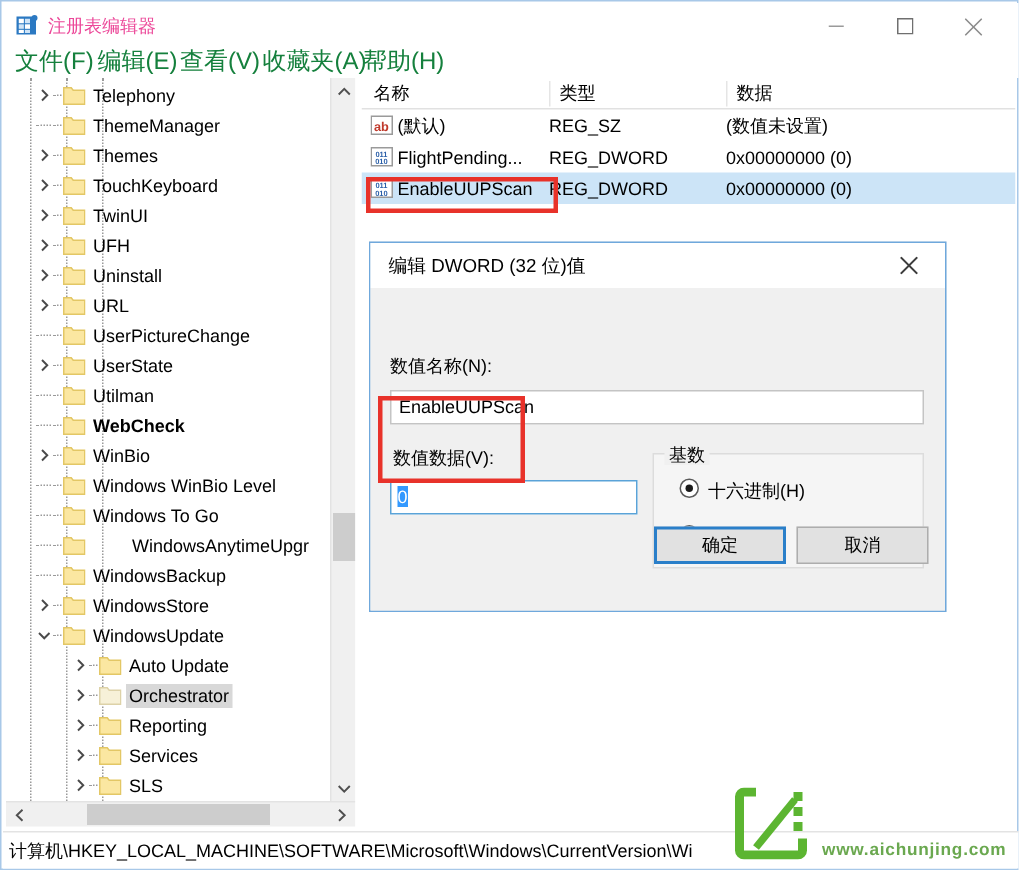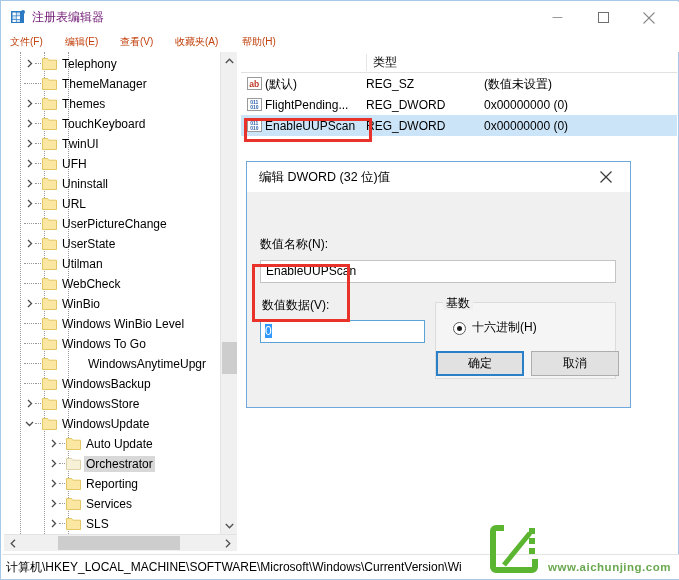--- a/index.html
+++ b/index.html
@@ -38,21 +38,21 @@
   }
   #app-icon {
     position: absolute;
     left: 8px; top: 7px;
     width: 16px; height: 16px;
   }
   #title-text {
     position: absolute;
     left: 30px; top: 7px;
     font-size: 12px;
-    color: #701a75;
+    color: #ec4899;
     line-height: 16px;
     white-space: nowrap;
   }
   .wbtn {
     position: absolute;
     top: 1px;
     width: 46px; height: 29px;
     display: flex;
     align-items: center;
     justify-content: center;
@@ -67,22 +67,22 @@
     position: absolute;
     left: 1px; top: 31px;
     width: 677px; height: 20px;
     background: #ffffff;
   }
   .menu-item {
     position: absolute;
     top: 2px;
     height: 16px;
     line-height: 16px;
-    font-size: 10px;
-    color: #c2410c;
+    font-size: 16px;
+    color: #15803d;
     white-space: nowrap;
   }
 
   
   #tree-pane {
     position: absolute;
     left: 3px; top: 51px;
     width: 233px; height: 501px;
     background: #ffffff;
     box-sizing: border-box;
@@ -353,21 +353,21 @@
     background: #f0f0f0;
     padding: 0 3px;
     font-size: 12px;
     line-height: 14px;
   }
   .radio-row {
     position: absolute;
     left: 206px;
     height: 16px;
     display: flex;
-    align-items: flex-end;
+    align-items: flex-start;
   }
   .radio-mark {
     width: 13px; height: 13px;
     border: 1px solid #5a5a5a;
     border-radius: 50%;
     background: #ffffff;
     box-sizing: border-box;
     margin-right: 6px;
     position: relative;
     flex: 0 0 auto;
@@ -604,21 +604,21 @@
             <span class="tw-label" style="left: 56px;">UserState</span>
           </div>
           <div class="tree-row" style="top: 202px;">
             <span class="tw-guide" style="left: 20px;"></span>
             <span class="tw-guide" style="left: 31px; width: 6px;"></span>
             <span class="tw-folder" style="left: 38px;"><svg width="15" height="13" viewBox="0 0 15 13">
                 <path d="M0.5,1.5 L5.5,1.5 L6.8,3.2 L14.5,3.2 L14.5,12.5 L0.5,12.5 Z" fill="#fbe7a1" stroke="#e3c765" stroke-width="1"></path>
               </svg></span>
             <span class="tw-label" style="left: 56px;">Utilman</span>
           </div>
-          <div class="tree-row" style="top: 222px;">
+          <div class="tree-row" style="top: 222px; font-weight: bold;">
             <span class="tw-guide" style="left: 20px;"></span>
             <span class="tw-guide" style="left: 31px; width: 6px;"></span>
             <span class="tw-folder" style="left: 38px;"><svg width="15" height="13" viewBox="0 0 15 13">
                 <path d="M0.5,1.5 L5.5,1.5 L6.8,3.2 L14.5,3.2 L14.5,12.5 L0.5,12.5 Z" fill="#fbe7a1" stroke="#e3c765" stroke-width="1"></path>
               </svg></span>
             <span class="tw-label" style="left: 56px;">WebCheck</span>
           </div>
           <div class="tree-row" style="top: 242px;">
             <span class="tw-chev" style="left: 20px;"><svg width="11" height="11" viewBox="0 0 11 11">
                 <polyline points="4,2 7.5,5.5 4,9" fill="none" stroke="#4a4a4a" stroke-width="1.3"></polyline>
@@ -760,21 +760,23 @@
             <polyline points="1,0.8 4.8,4.5 1,8.2" fill="none" stroke="#505050" stroke-width="1.3"></polyline>
           </svg>
       </span>
     </div>
   </div>
 
   <div id="splitter"></div>
 
   <div id="list-pane">
     <div id="list-header">
+        <div class="lh-cell first" style="left: 0px; width: 125px;">名称</div>
         <div class="lh-cell" style="left: 125px; width: 118px;">类型</div>
+        <div class="lh-cell" style="left: 243px; width: 193px;">数据</div>
       </div>
     <div id="list-rows">
         <div class="list-row" style="top: 21px;">
           <span class="lr-icon"><svg width="15" height="15" viewBox="0 0 15 15">
               <rect x="0.5" y="1.5" width="14" height="12" fill="#ffffff" stroke="#9a9a9a" stroke-width="1"></rect>
               <text x="7.3" y="11" font-family="Liberation Sans, sans-serif" font-size="8.5" font-weight="bold" fill="#c0392b" text-anchor="middle">ab</text>
             </svg></span>
           <span class="lr-name">(默认)</span>
           <span class="lr-type">REG_SZ</span>
           <span class="lr-data">(数值未设置)</span>

